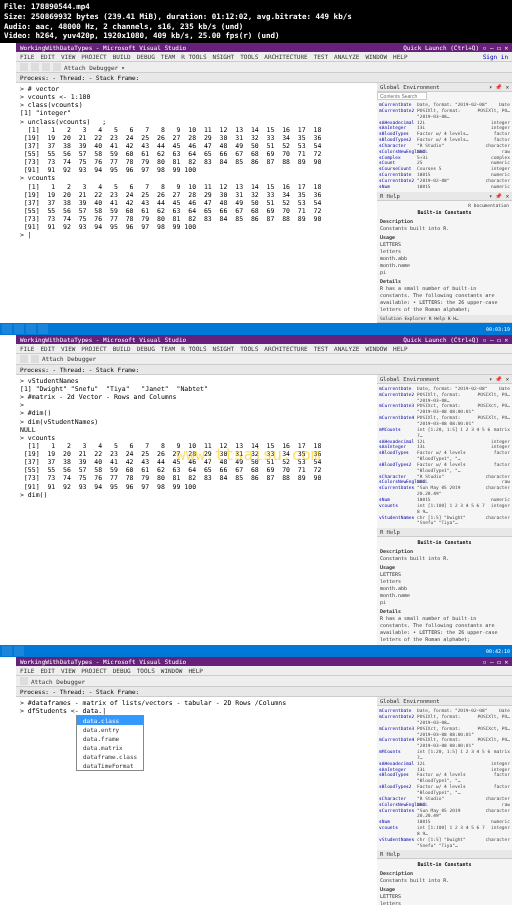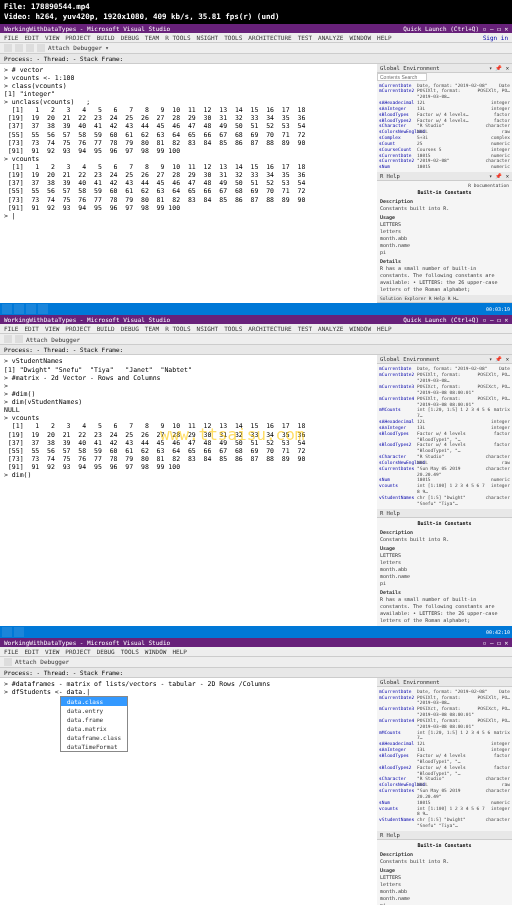--- a/index.html
+++ b/index.html
@@ -1,18 +1,18 @@
 <!DOCTYPE html>
 <html><head>
 <meta charset="utf-8">
 <style>
 * { margin: 0; padding: 0; box-sizing: border-box; }
 body { width: 512px; height: 905px; background: #000; font-family: Consolas, monospace; font-size: 7px; overflow: hidden; }
 .meta { color: #fff; background: #000; padding: 2px 4px; line-height: 1.3; font-size: 7.5px; font-weight: bold; }
-.ide { background: #fff; }
+.ide { background: #fff; padding-left: 16px; }
 .titlebar { background: #68217a; color: #fff; font-size: 6px; padding: 1px 4px; display: flex; justify-content: space-between; align-items: center; }
 .menubar { background: #eee; color: #333; font-size: 6px; padding: 1px 4px; display: flex; gap: 6px; border-bottom: 1px solid #ccc; }
 .toolbar { background: #eee; padding: 1px 4px; font-size: 6px; border-bottom: 1px solid #ccc; display: flex; gap: 3px; align-items: center; }
 .toolbar span { color: #333; }
 .debugbar { background: #e8e8e8; padding: 1px 4px; font-size: 6px; border-bottom: 1px solid #ccc; }
 .main { display: flex; }
 .console { flex: 1; background: #fff; color: #000; padding: 2px 4px; font-size: 6.5px; line-height: 1.25; white-space: pre; overflow: hidden; min-height: 150px; }
 .sidepanel { width: 135px; background: #f5f5f5; font-size: 5px; color: #333; display: flex; flex-direction: column; }
 .panel-hdr { background: #e8e8e8; padding: 1px 3px; font-size: 5.5px; border-bottom: 1px solid #ccc; display: flex; justify-content: space-between; }
 .env-grid { padding: 2px; font-size: 4.5px; line-height: 1.3; color: #444; }
@@ -29,21 +29,23 @@
 .autocomplete-item { padding: 1px 6px; color: #333; }
 .autocomplete-item.sel { background: #3399ff; color: #fff; }
 .search { background: #fff; border: 1px solid #ccc; font-size: 5px; padding: 0 2px; width: 50px; height: 8px; }
 .tb-ico { width: 8px; height: 8px; background: #ddd; display: inline-block; }
 </style>
 </head>
 <body>
 
 <div class="meta">
   <div>File: 178890544.mp4</div>
-  <div>Video: h264, yuv420p, 1920x1080, 409 kb/s, 35.81 fps(r) (und)</div>
+  <div>Size: 250869932 bytes (239.41 MiB), duration: 01:12:02, avg.bitrate: 449 kb/s</div>
+  <div>Audio: aac, 48000 Hz, 2 channels, s16, 235 kb/s (und)</div>
+  <div>Video: h264, yuv420p, 1920x1080, 409 kb/s, 25.00 fps(r) (und)</div>
 </div>
 
 <div class="ide">
   <div class="titlebar">
     <span>WorkingWithDataTypes - Microsoft Visual Studio</span>
     <span><span>Quick Launch (Ctrl+Q)</span> ▫ – ◻ ✕</span>
   </div>
   <div class="menubar">
     <span>FILE</span>
     <span>EDIT</span>

